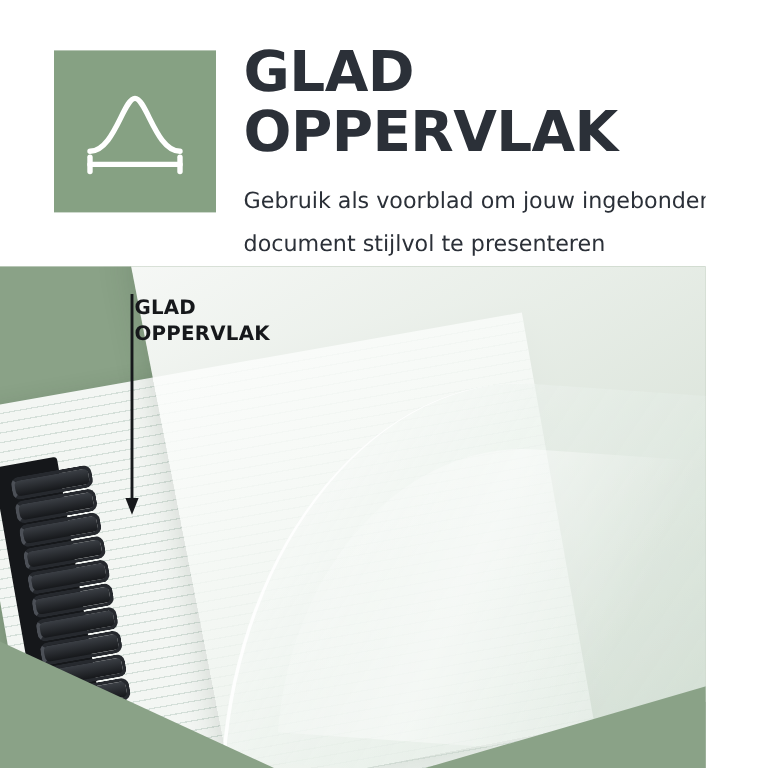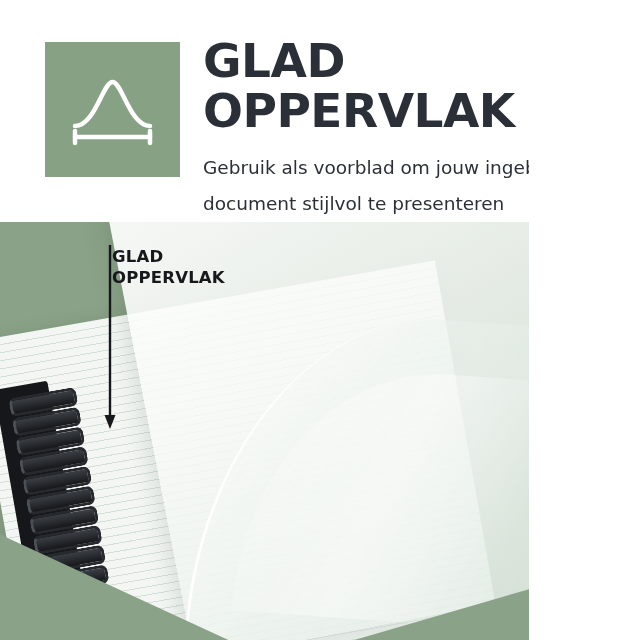--- a/index.html
+++ b/index.html
@@ -5,21 +5,21 @@
   html, body {
     margin: 0;
     padding: 0;
     background: #ffffff;
   }
   body {
     font-family: "Liberation Sans", sans-serif;
   }
   .canvas {
     position: relative;
-    width: 529px;
+    width: 588px;
     height: 640px;
     overflow: hidden;
     background: #ffffff;
   }
 
   
   .header {
     position: absolute;
     left: 0; top: 0;
     width: 640px;

